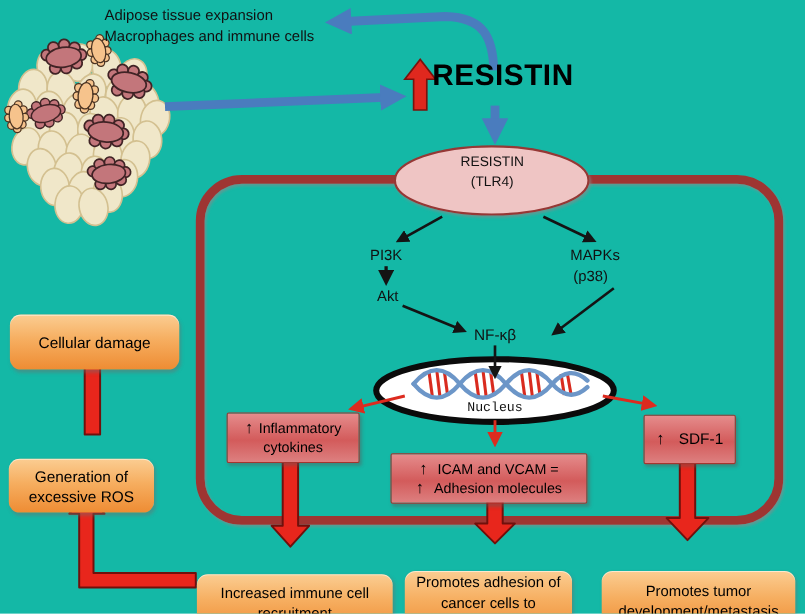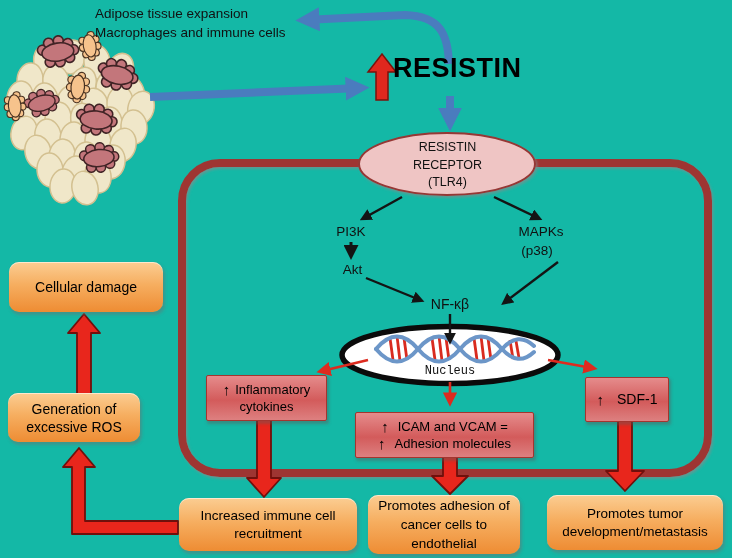--- a/index.html
+++ b/index.html
@@ -11,21 +11,21 @@
   .title{font-size:27px;font-weight:800;letter-spacing:.5px;color:#000;}
   .rbox{position:absolute;border:1.5px solid #A4352F;border-radius:2px;
         background:linear-gradient(180deg,#E58C8C 0%,#D35B5B 55%,#DD8080 100%);
         box-shadow:1.5px 2.5px 3px rgba(90,90,90,.45);
         display:flex;flex-direction:column;justify-content:center;align-items:center;
         font-size:13px;line-height:17px;color:#000;}
   .obox{position:absolute;border-radius:10px;
         background:linear-gradient(180deg,#FBCD92 0%,#F6AE60 45%,#EE8C33 100%);
         box-shadow:1.5px 2.5px 3px rgba(110,110,110,.45), inset 0 1px 0 rgba(255,255,255,.55);
         display:flex;flex-direction:column;justify-content:center;align-items:center;
-        font-size:13.5px;line-height:18px;color:#000;}
+        font-size:13.5px;line-height:18px;color:#000;margin-top:24px;}
   .uparrow{font-weight:900;font-size:15px;line-height:15px;}
   .row{display:flex;align-items:center;gap:9px;}
   .nuc{font-size:12px;text-shadow:0 0 2px #fff,0 0 3px #fff,0 0 4px #fff;font-family:Liberation Mono, monospace;}
   .rec{font-size:12.5px;line-height:17.5px;font-weight:500;}
 </style>
 </head>
 <body>
 
 <div class="stage">
 
@@ -166,21 +166,20 @@
       <path d="M178,521 L85,521 L85,467 L95,467 L79,448 L63,467 L72,467 L72,534 L178,534 Z"></path>
     </g>
   </svg>
 
   <div class="txt" style="left:95px;top:5px;">Adipose tissue expansion</div>
   <div class="txt" style="left:95px;top:24px;">Macrophages and immune cells</div>
   <div class="txt title" style="left:393px;top:59px;">RESISTIN</div>
 
   <div class="txt ctr rec" style="left:360px;top:139px;width:175px;">
     <div>RESISTIN</div>
-    <div>RECEPTOR</div>
     <div>(TLR4)</div>
   </div>
 
   <div class="txt ctr" style="left:320px;top:223px;width:62px;">PI3K</div>
   <div class="txt ctr" style="left:325px;top:261px;width:55px;">Akt</div>
   <div class="txt ctr" style="left:506px;top:223px;width:70px;text-align:center;">MAPKs</div>
   <div class="txt ctr" style="left:502px;top:242px;width:70px;">(p38)</div>
   <div class="txt ctr" style="left:410px;top:295px;width:80px;font-size:14px;">NF-κβ</div>
   <div class="txt ctr nuc" style="left:410px;top:362px;width:80px;">Nucleus</div>
 

